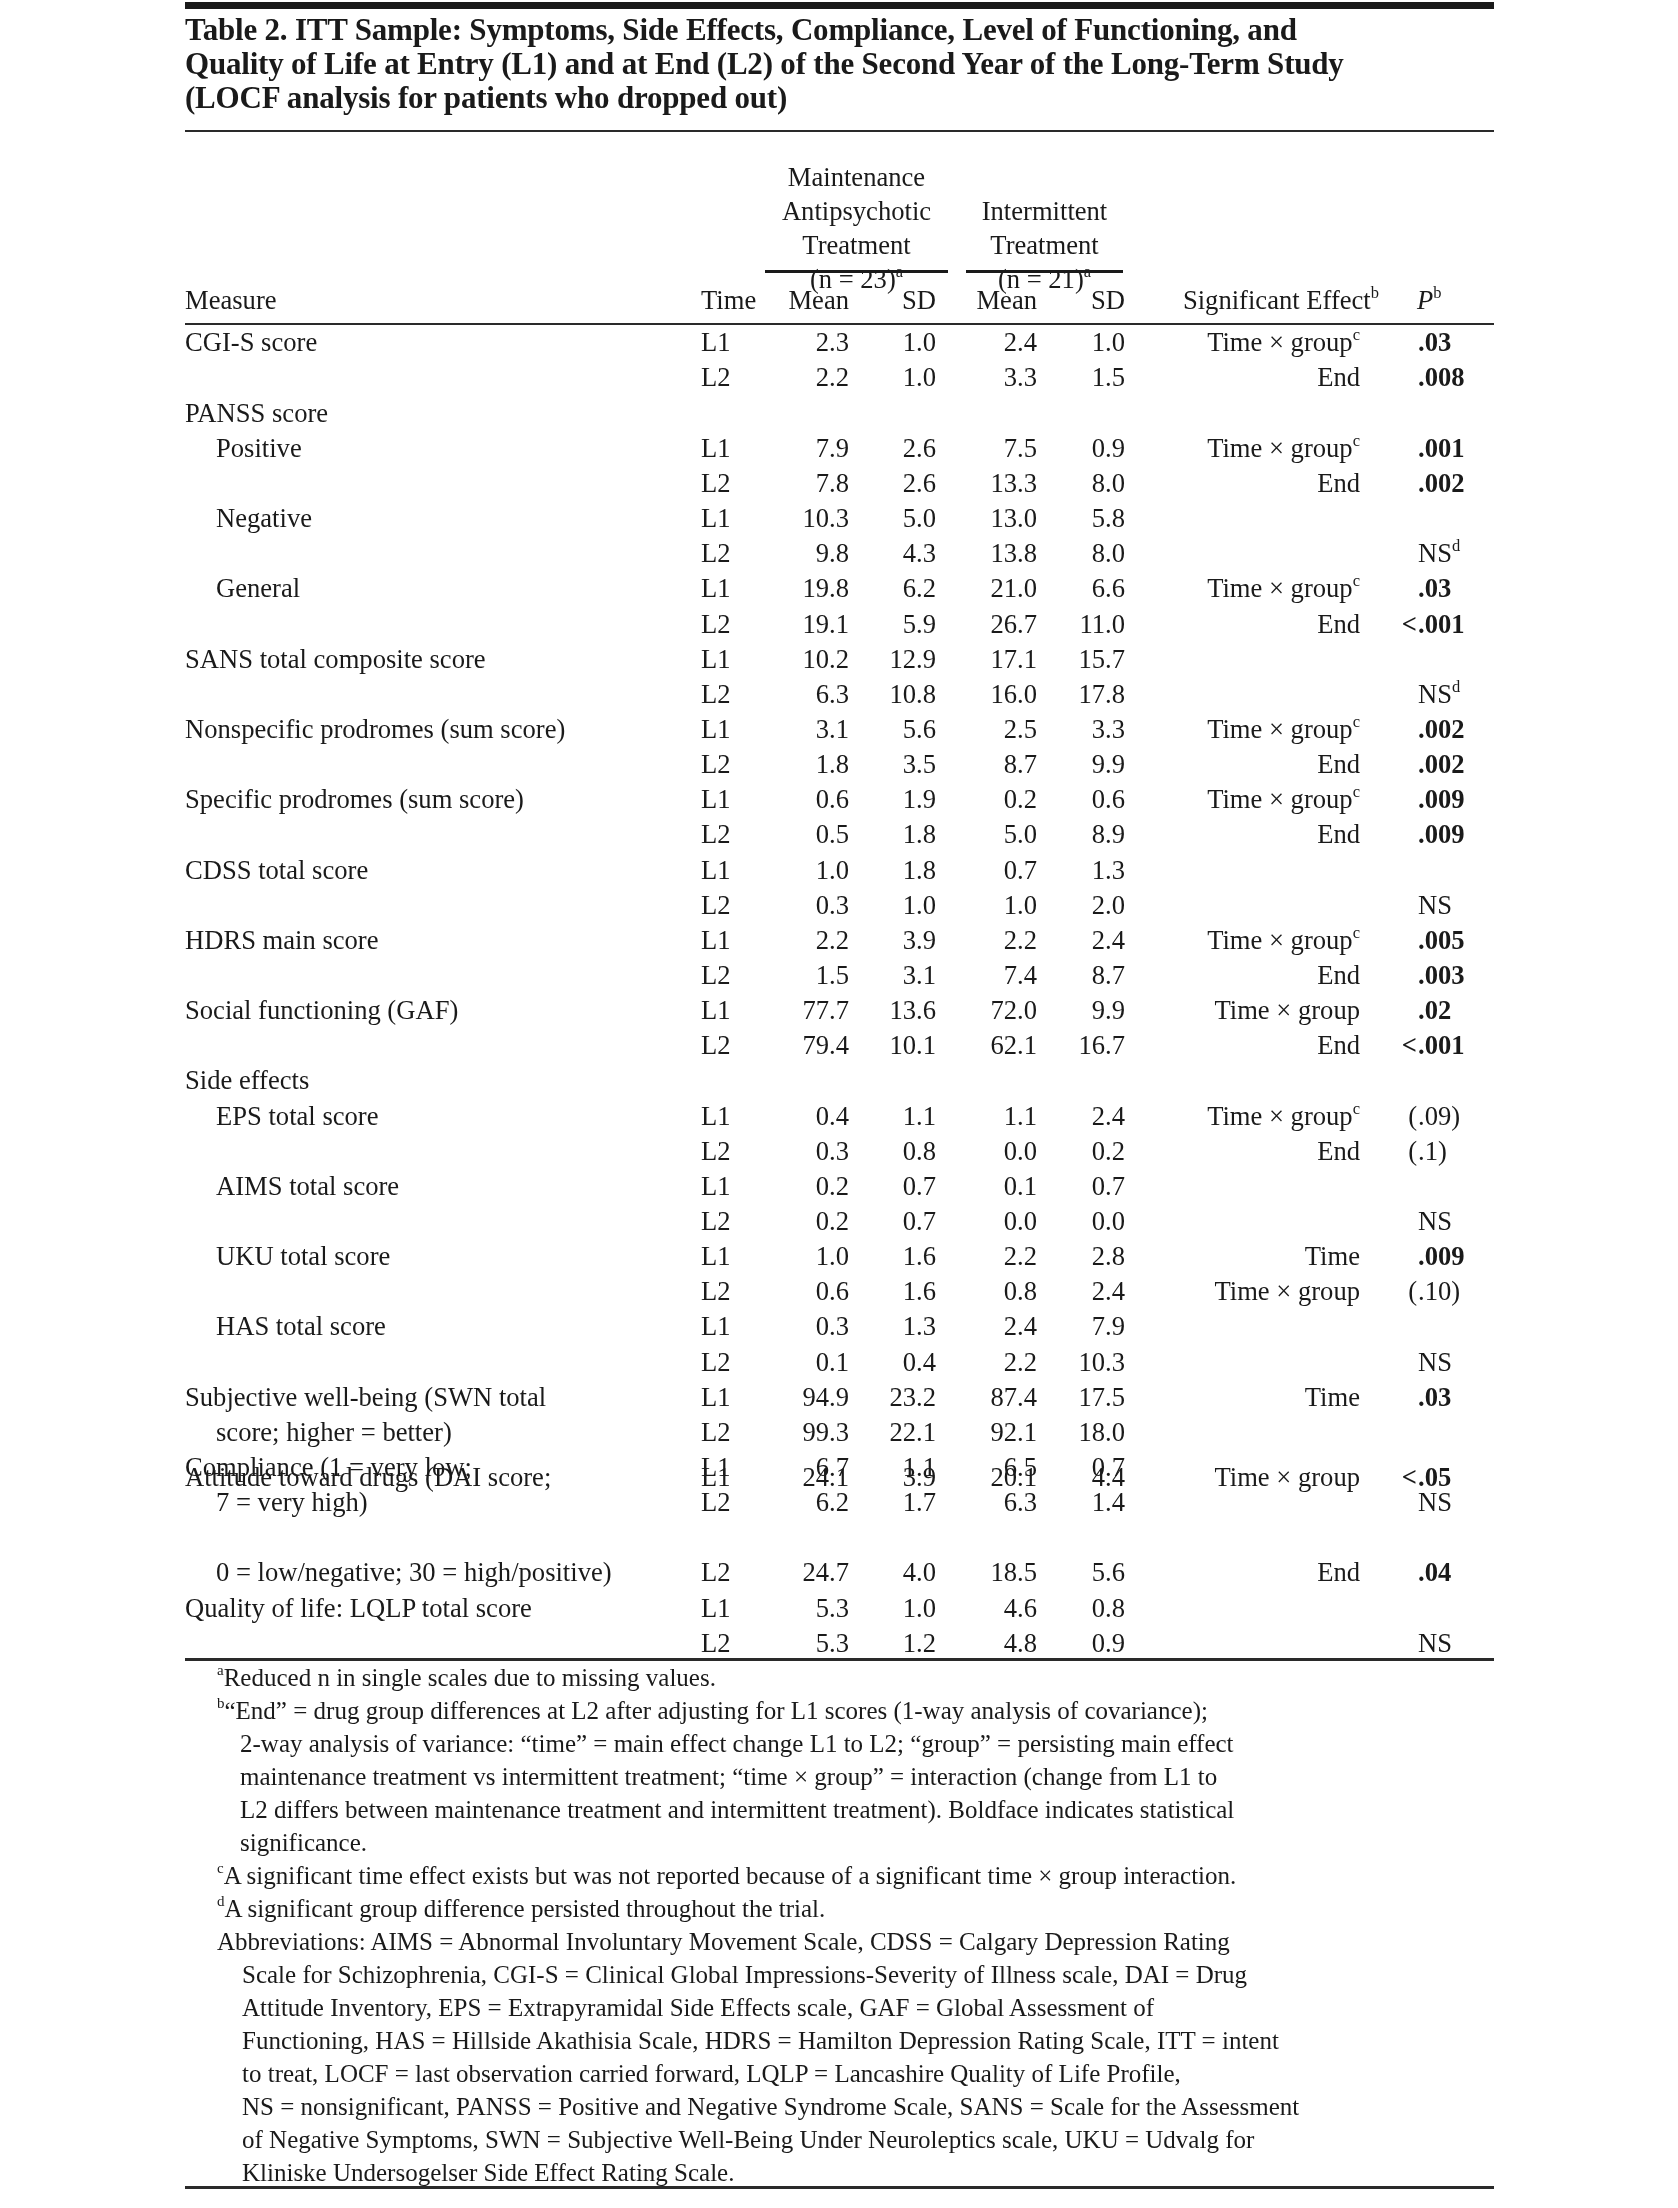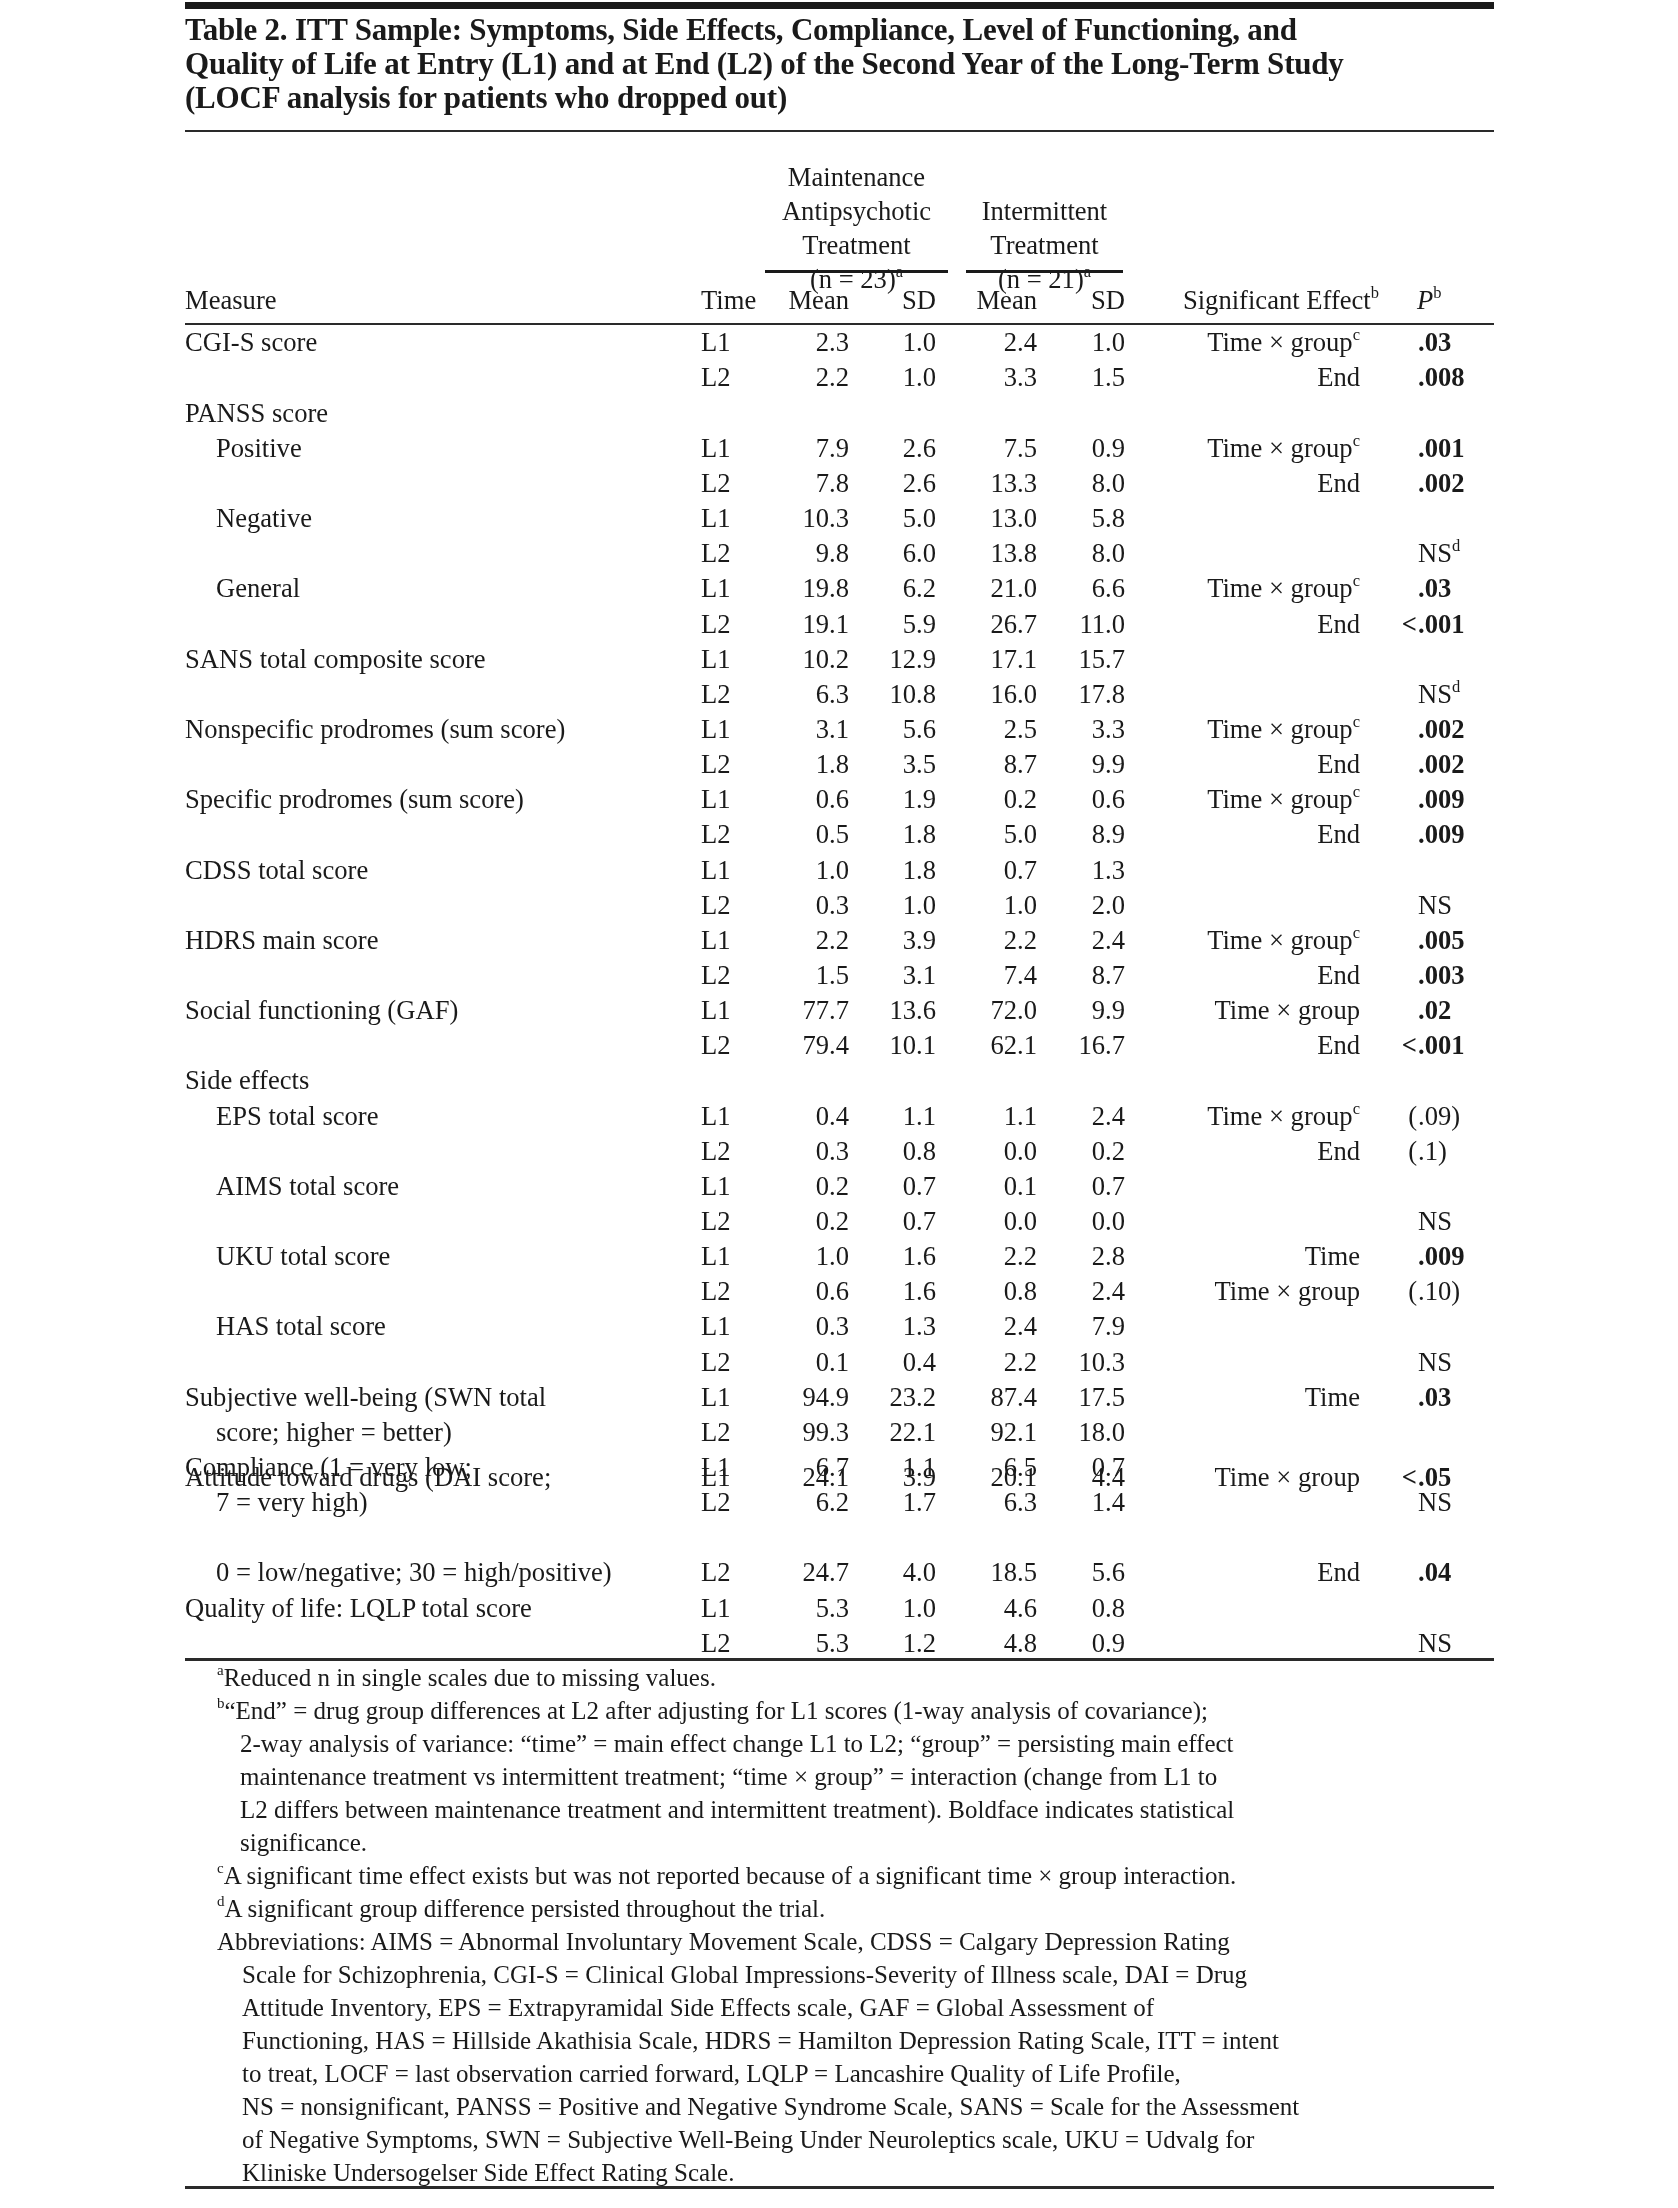--- a/index.html
+++ b/index.html
@@ -161,21 +161,21 @@
         <span class="c-eff"><span></span><sup></sup></span>
         <span class="c-p">
           <span class="pfx"></span>
           <span class="pv"><span></span><sup style="font-weight: normal;"></sup></span>
         </span>
       </div>
       <div class="row" style="top: 536px;">
         <span class="c-measure ind"></span>
         <span class="c-time">L2</span>
         <span class="c-m1">9.8</span>
-        <span class="c-sd1">6.0</span>
+        <span class="c-sd1">4.3</span>
         <span class="c-m2">13.8</span>
         <span class="c-sd2">8.0</span>
         <span class="c-eff"><span></span><sup></sup></span>
         <span class="c-p">
           <span class="pfx"></span>
           <span class="pv"><span>NS</span><sup style="font-weight: normal;">d</sup></span>
         </span>
       </div>
       <div class="row" style="top: 571px;">
         <span class="c-measure ind">General</span>

